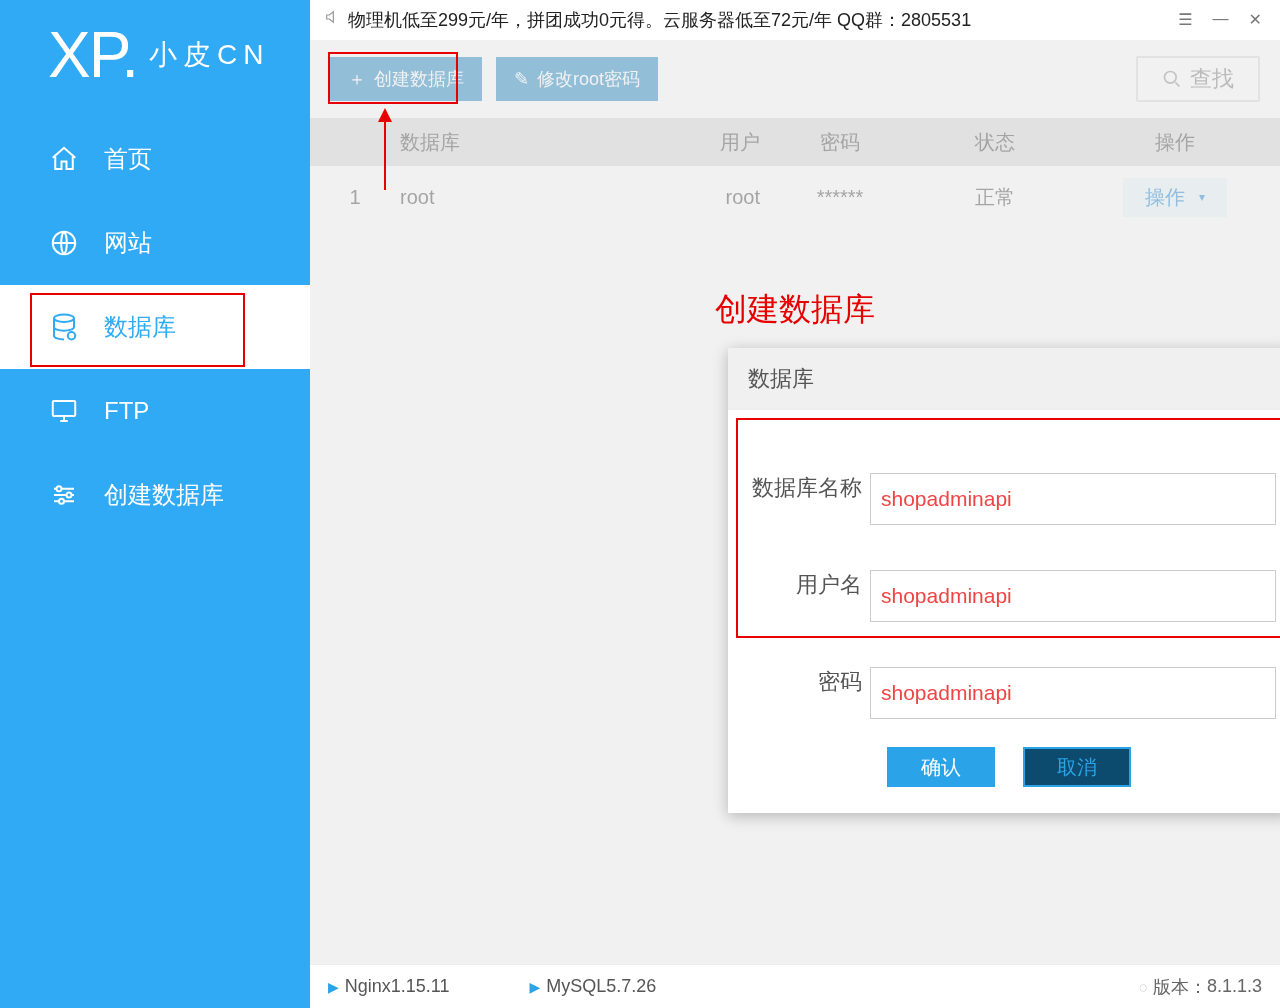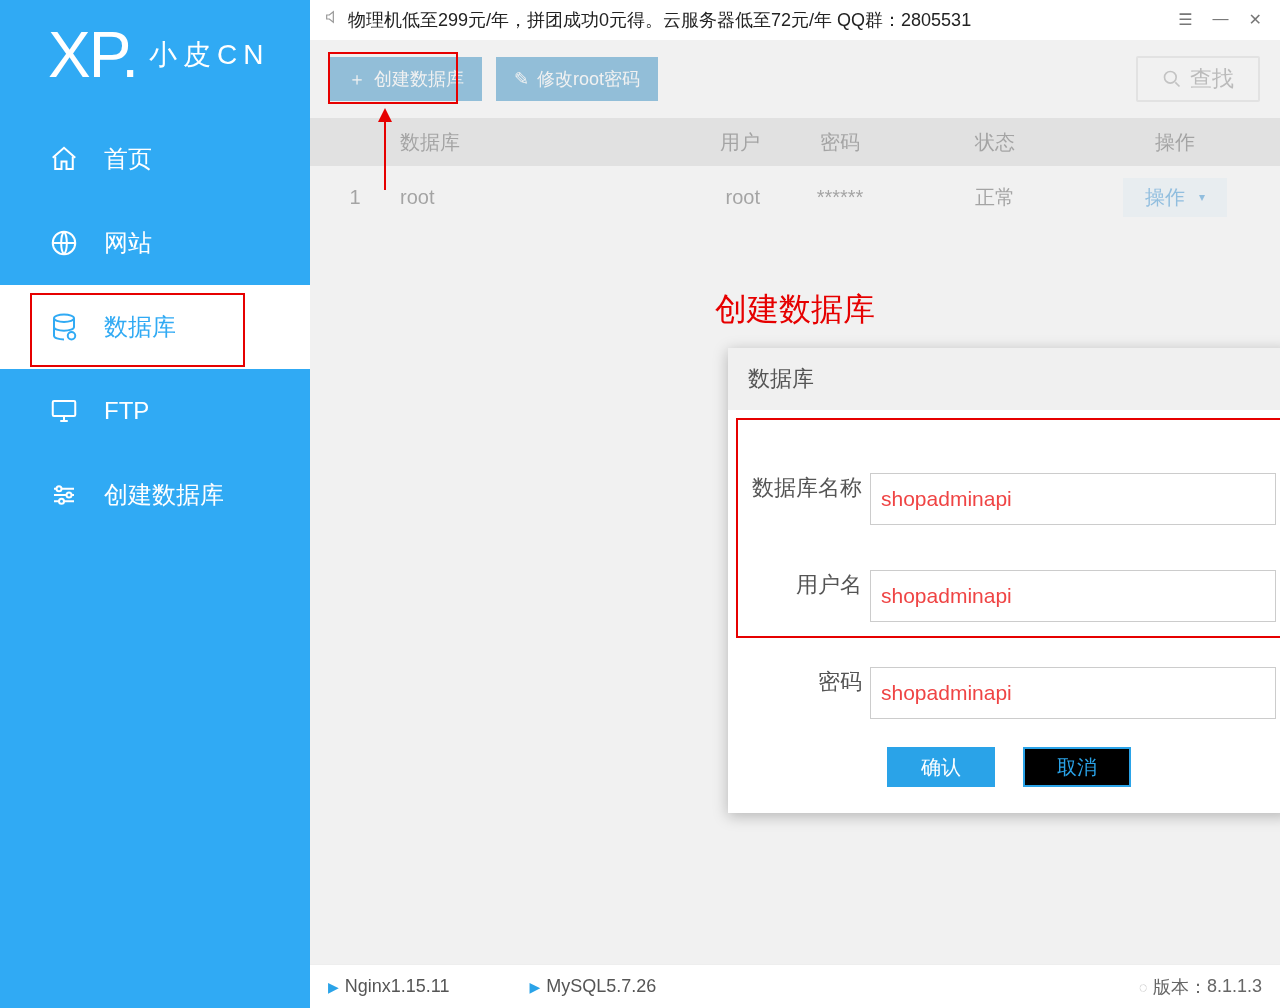--- a/index.html
+++ b/index.html
@@ -54,21 +54,21 @@
     .dialog { position: absolute; left: 418px; top: 308px; width: 562px; background: #fff; box-shadow: 0 3px 14px rgba(0,0,0,0.25); z-index: 30; }
     .dialog-header { background: #f0f0f0; padding: 16px 20px; font-size: 22px; color: #555; }
     .dialog-body { padding: 18px 14px 8px 14px; position: relative; }
     .red-box-body { position: absolute; left: 8px; top: 8px; right: 6px; height: 220px; border: 2px solid #e60000; pointer-events: none; }
     .field { display: flex; align-items: flex-start; margin-bottom: 22px; margin-top: 45px; }
     .field-label { width: 128px; text-align: right; font-size: 22px; color: #555; padding-right: 8px; }
     .field-input { flex: 1; height: 52px; border: 1px solid #ccc; font-size: 21px; color: #ef4444; padding: 0 10px; outline: none; }
     .dialog-actions { display: flex; justify-content: center; gap: 28px; padding: 6px 0 18px 0; }
     .dlg-btn { width: 108px; height: 40px; font-size: 20px; display: flex; align-items: center; justify-content: center; cursor: pointer; }
     .btn-confirm { background: #2aa3e8; color: #fff; border: none; }
-    .btn-cancel { background: #000000; color: #2aa3e8; border: 2px solid #2aa3e8; }
+    .btn-cancel { background: #0c4a6e; color: #2aa3e8; border: 2px solid #2aa3e8; }
     
     .statusbar { height: 44px; display: flex; align-items: center; padding: 0 18px; font-size: 18px; color: #555; border-top: 1px solid #eee; }
     .status-item { display: flex; align-items: center; margin-right: 80px; }
     .tri { color: #2aa3e8; margin-right: 6px; font-size: 14px; }
     .version { margin-left: auto; display: flex; align-items: center; color: #666; }
     .version .circ { margin-right: 6px; color: #999; font-size: 14px; }
   </style>
 </head>
 <body>
 

